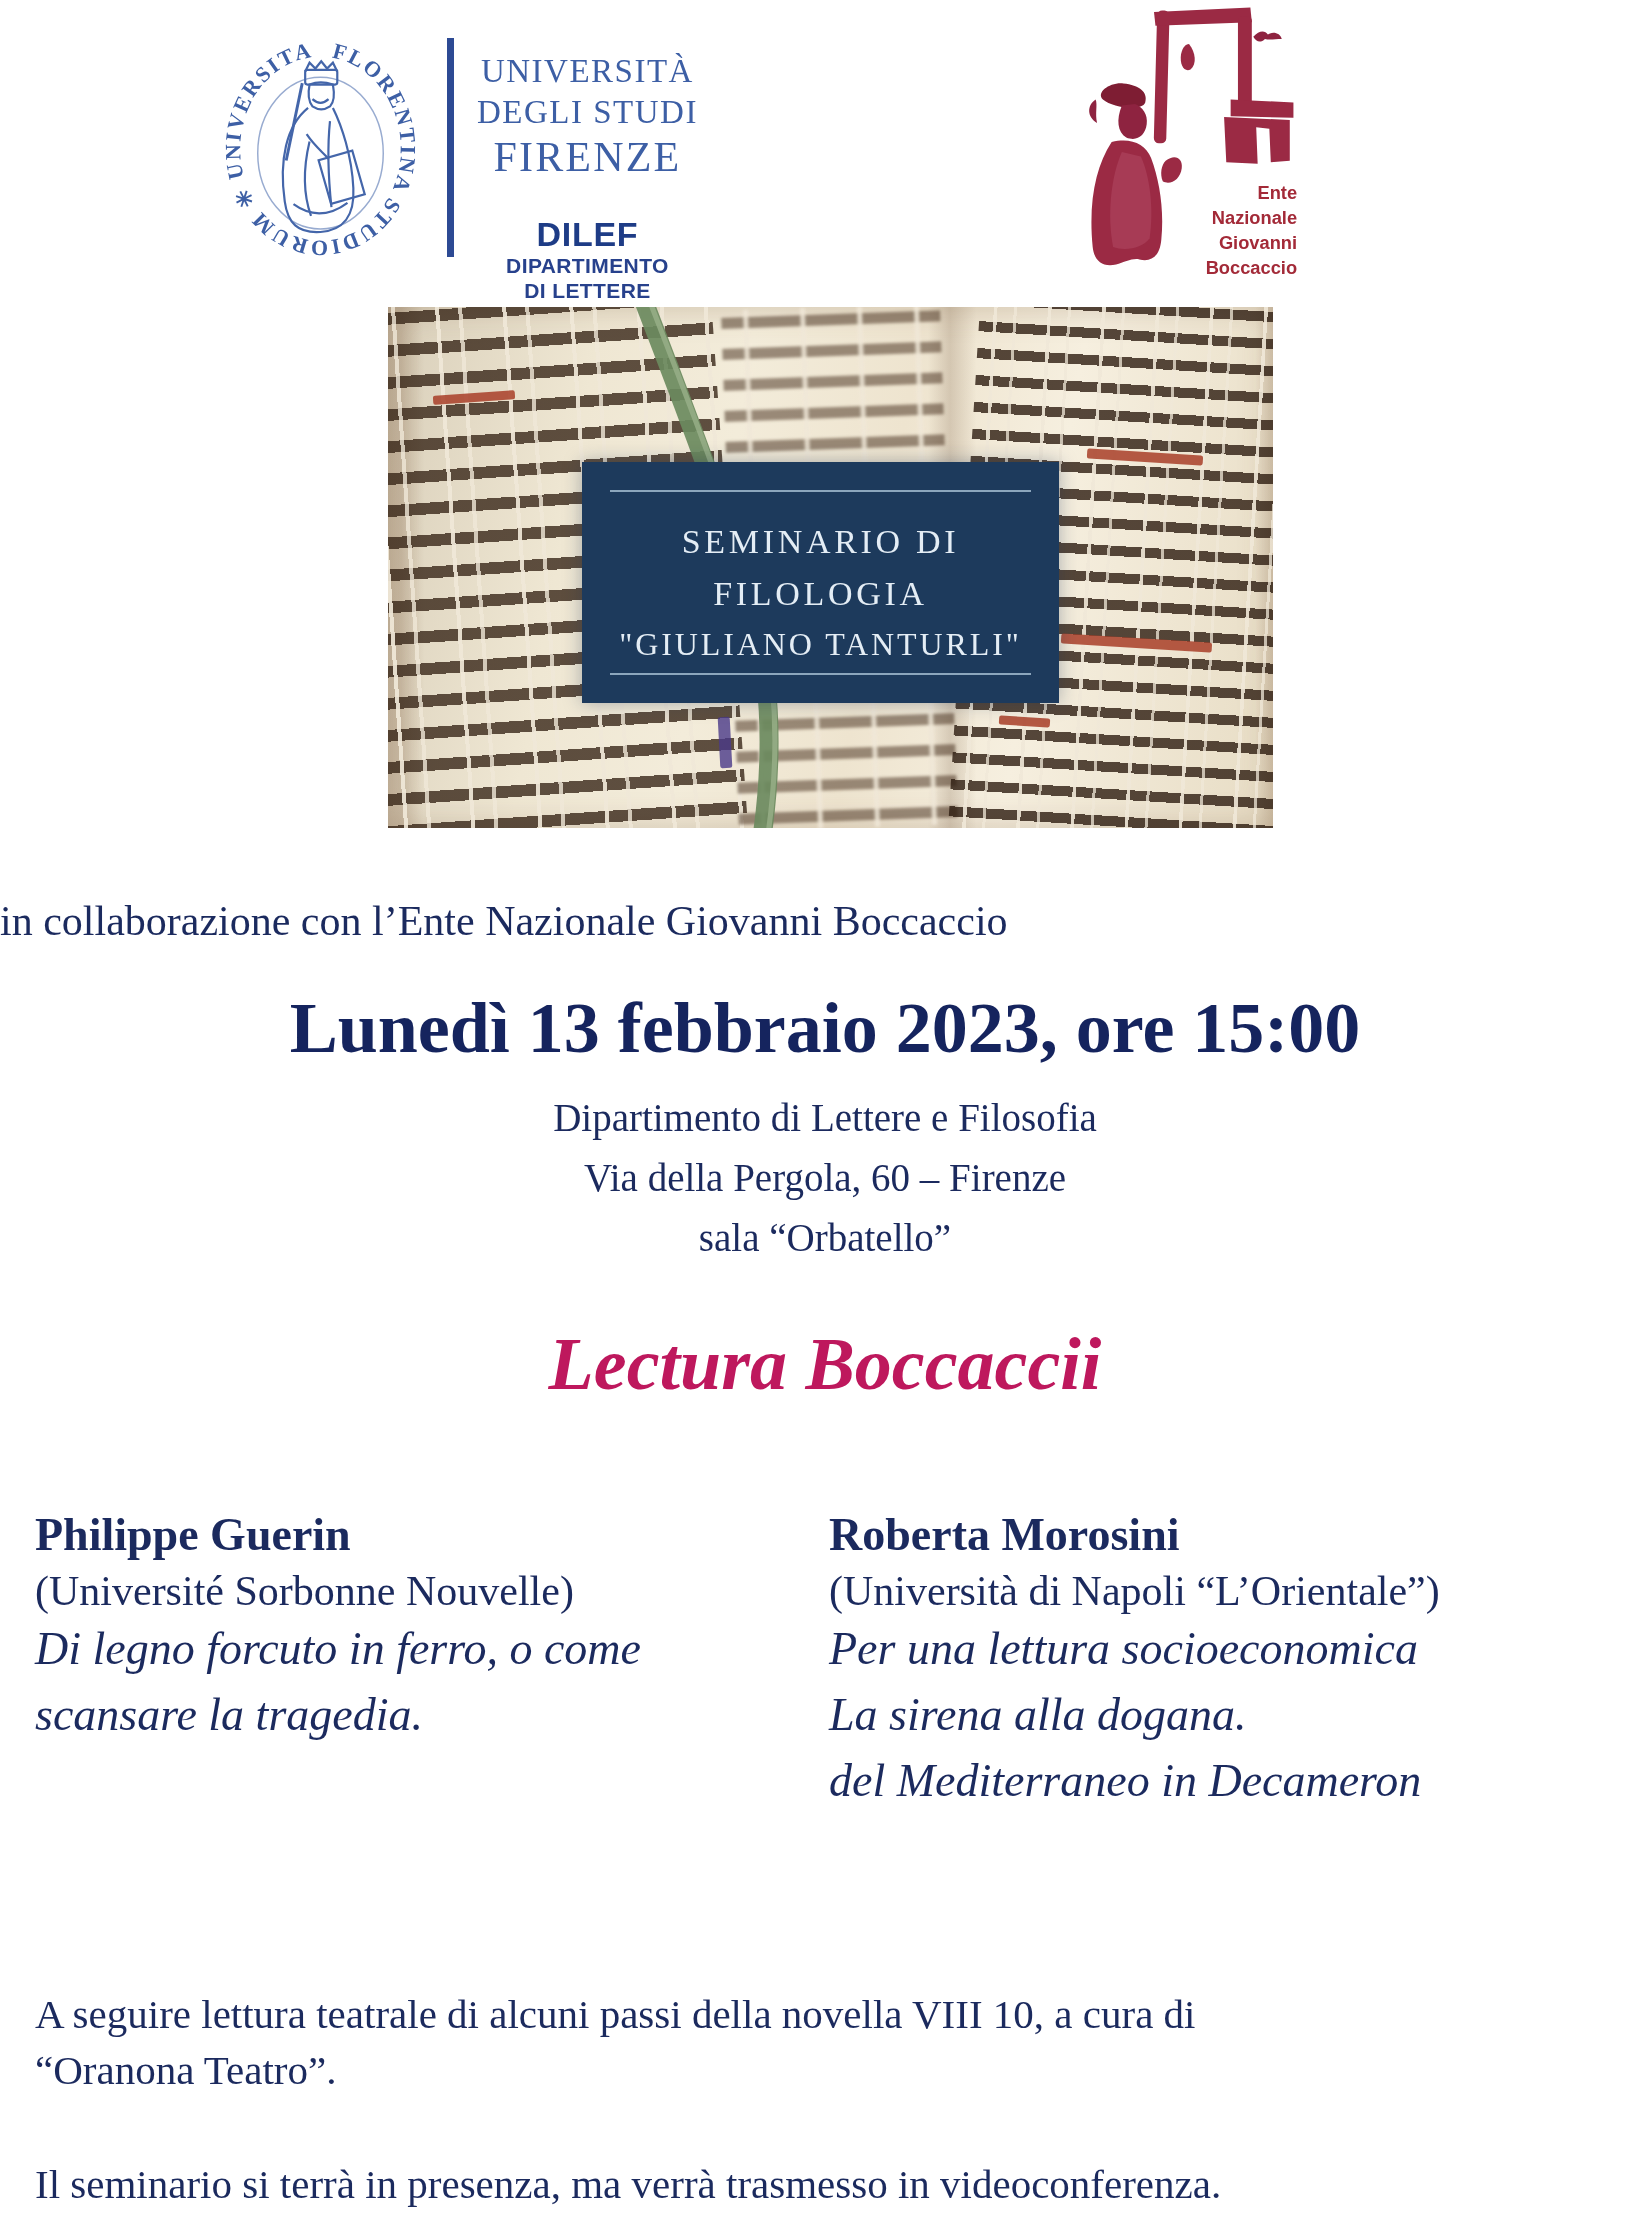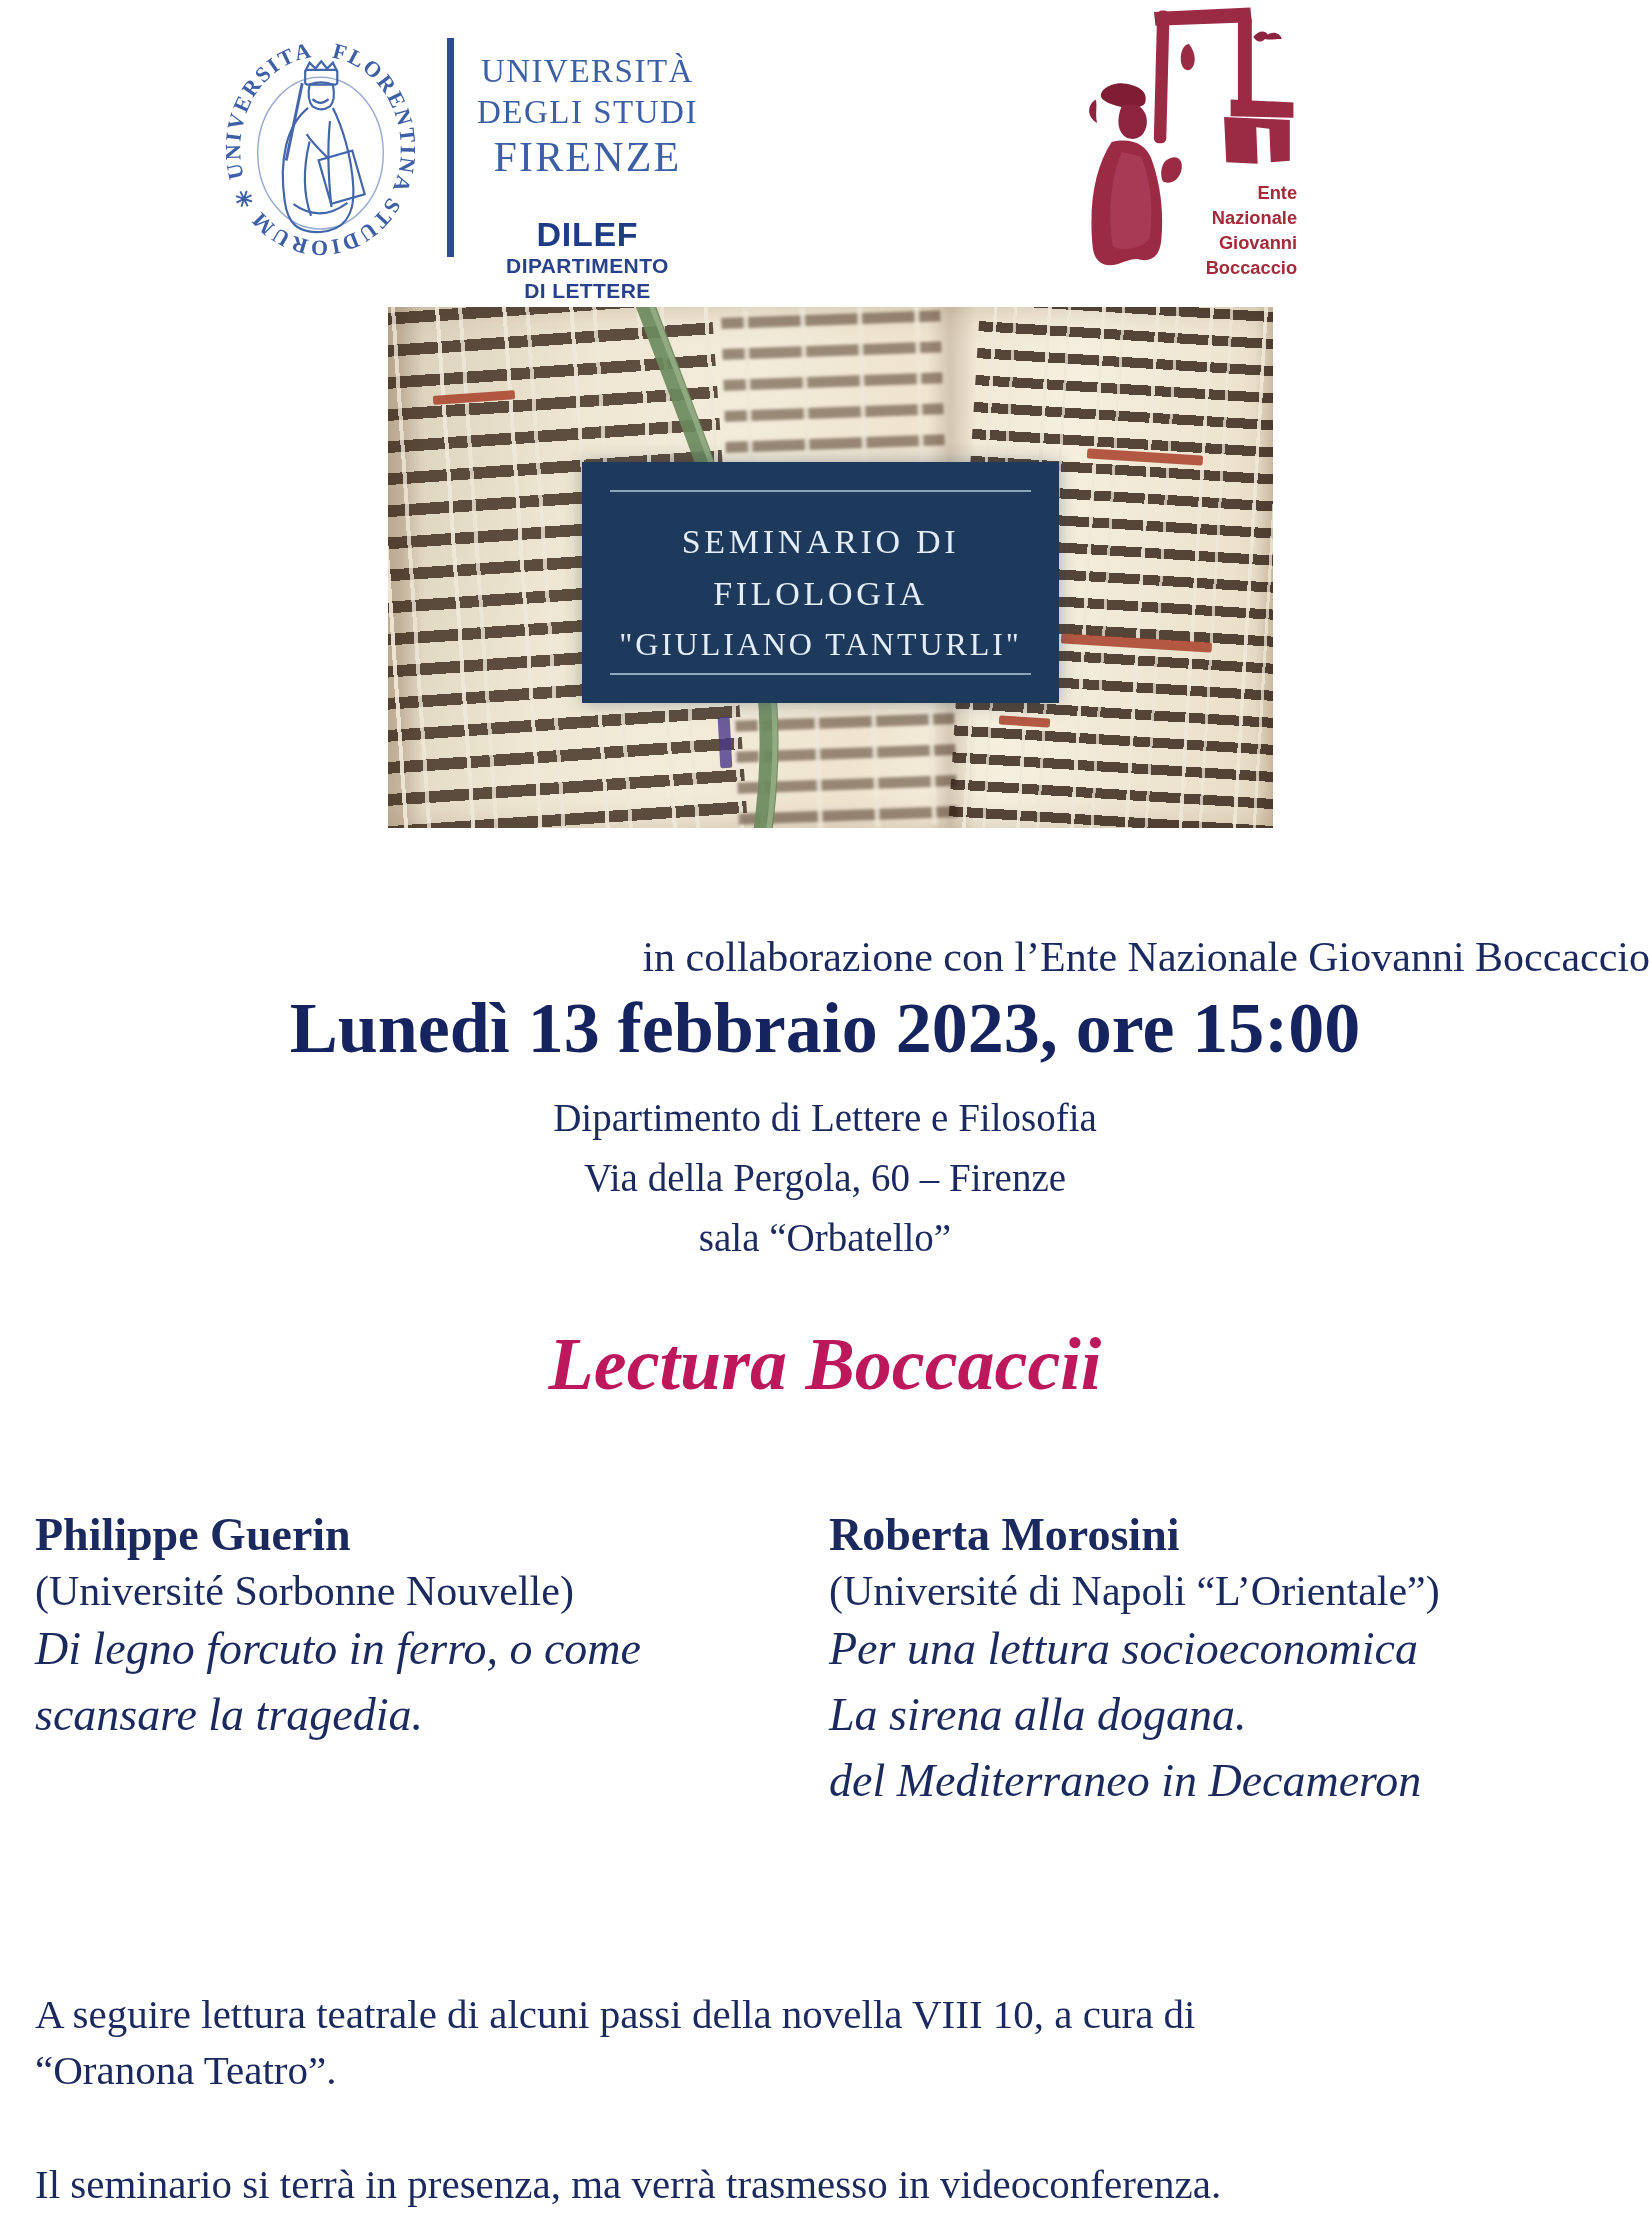--- a/index.html
+++ b/index.html
@@ -63,22 +63,22 @@
      background:#1d3a5c;box-shadow:0 0 17.6px rgba(30,50,80,.35);}
   .banner-rule{position:absolute;left:28px;right:28px;height:2.2px;background:#8ca6bd;}
   .banner-rule.top{top:28px;}
   .banner-rule.bottom{top:211px;}
   .banner-line{position:absolute;left:0;width:100%;text-align:center;color:#e4edf5;
      font-size:34px;line-height:41px;letter-spacing:3.7px;}
   .banner-line.l1{top:59px;}
   .banner-line.l2{top:111px;}
   .banner-line.l3{top:162px;font-size:32px;letter-spacing:2.9px;}
   
-  .collab{position:absolute;top:897px;left:0;width:100%;text-align:right;
-     font-size:42px;line-height:48px;color:#1b2a5e;white-space:nowrap;margin-top:36px;}
+  .collab{position:absolute;top:897px;left:0;width:100%;text-align:left;
+     font-size:42px;line-height:48px;color:#1b2a5e;white-space:nowrap;}
   .datetime{position:absolute;top:986px;left:0;width:100%;text-align:center;
      font-size:72px;line-height:85px;font-weight:bold;color:#15245e;white-space:nowrap;}
   .venue{position:absolute;top:1088px;left:0;width:100%;text-align:center;
      font-size:39px;line-height:60px;color:#1b2a5e;}
   .series-title{position:absolute;top:1316px;left:0;width:100%;text-align:center;
      font-size:74px;line-height:97px;font-weight:bold;font-style:italic;color:#be185d;}
   
   .speaker{position:absolute;top:1505px;}
   .speaker.left{left:35px;width:794px;}
   .speaker.right{left:829px;width:801px;}
@@ -195,21 +195,21 @@
   <div class="speaker left">
     <div class="spk-name">Philippe Guerin</div>
     <div class="spk-affil">(Université Sorbonne Nouvelle)</div>
     <div class="spk-talk">
       <div class="talk-line">Di legno forcuto in ferro, o come</div>
       <div class="talk-line">scansare la tragedia.</div>
     </div>
   </div>
   <div class="speaker right">
     <div class="spk-name">Roberta Morosini</div>
-    <div class="spk-affil">(Université di Napoli “L’Orientale”)</div>
+    <div class="spk-affil">(Università di Napoli “L’Orientale”)</div>
     <div class="spk-talk">
       <div class="talk-line">Per una lettura socioeconomica</div>
       <div class="talk-line">La sirena alla dogana.</div>
       <div class="talk-line">del Mediterraneo in Decameron</div>
     </div>
   </div>
 
   <div class="footer-reading">
     <div class="fline">A seguire lettura teatrale di alcuni passi della novella VIII 10, a cura di</div>
     <div class="fline">“Oranona Teatro”.</div>

